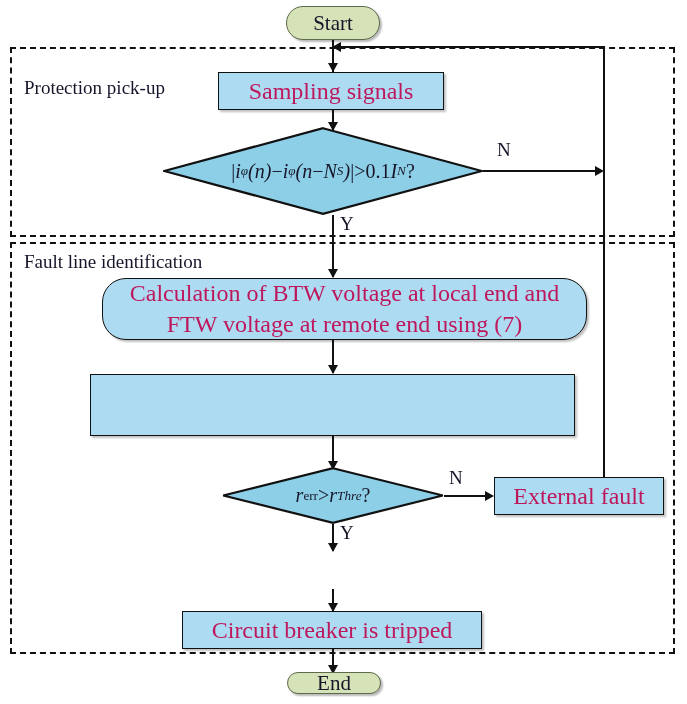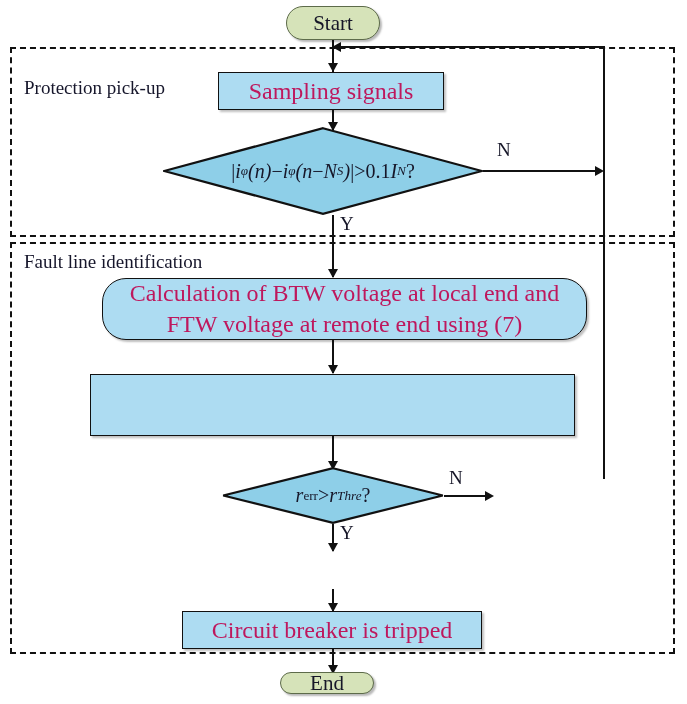--- a/index.html
+++ b/index.html
@@ -216,33 +216,36 @@
         <span class="mi">r</span>
         <sub class="mi">Thre</sub>
         <span>?</span>
     </div>
   </div>
 
   <div class="hline" style="left:444px; top:495px; width:45px;"></div>
   <div class="arrow-right" style="left:485px; top:490.5px;"></div>
   <div class="edge-label" style="left:449px; top:468px;">N</div>
 
+  <div class="process" style="left:494px; top:477px; width:170px; height:38px;">
+    <span>External fault</span>
+  </div>
 
   <div class="edge-label" style="left:340px; top:523px;">Y</div>
   <div class="vline" style="left:332px; top:524px; height:27px;"></div>
   <div class="arrow-down" style="left:327.5px; top:543px;"></div>
 
 
   <div class="vline" style="left:332px; top:589px; height:22px;"></div>
   <div class="arrow-down" style="left:327.5px; top:603px;"></div>
 
   <div class="process" style="left:182px; top:611px; width:300px; height:38px;text-align:center;">
     <span>Circuit breaker is tripped</span>
   </div>
 
   <div class="vline" style="left:332px; top:649px; height:24px;"></div>
   <div class="arrow-down" style="left:327.5px; top:665px;"></div>
 
-  <div class="terminator" style="left:280px; top:672px; width:94px; height:22px;">
+  <div class="terminator" style="left:287px; top:672px; width:94px; height:22px;">
     <span>End</span>
   </div>
 
 </div>
 
 </body></html>

